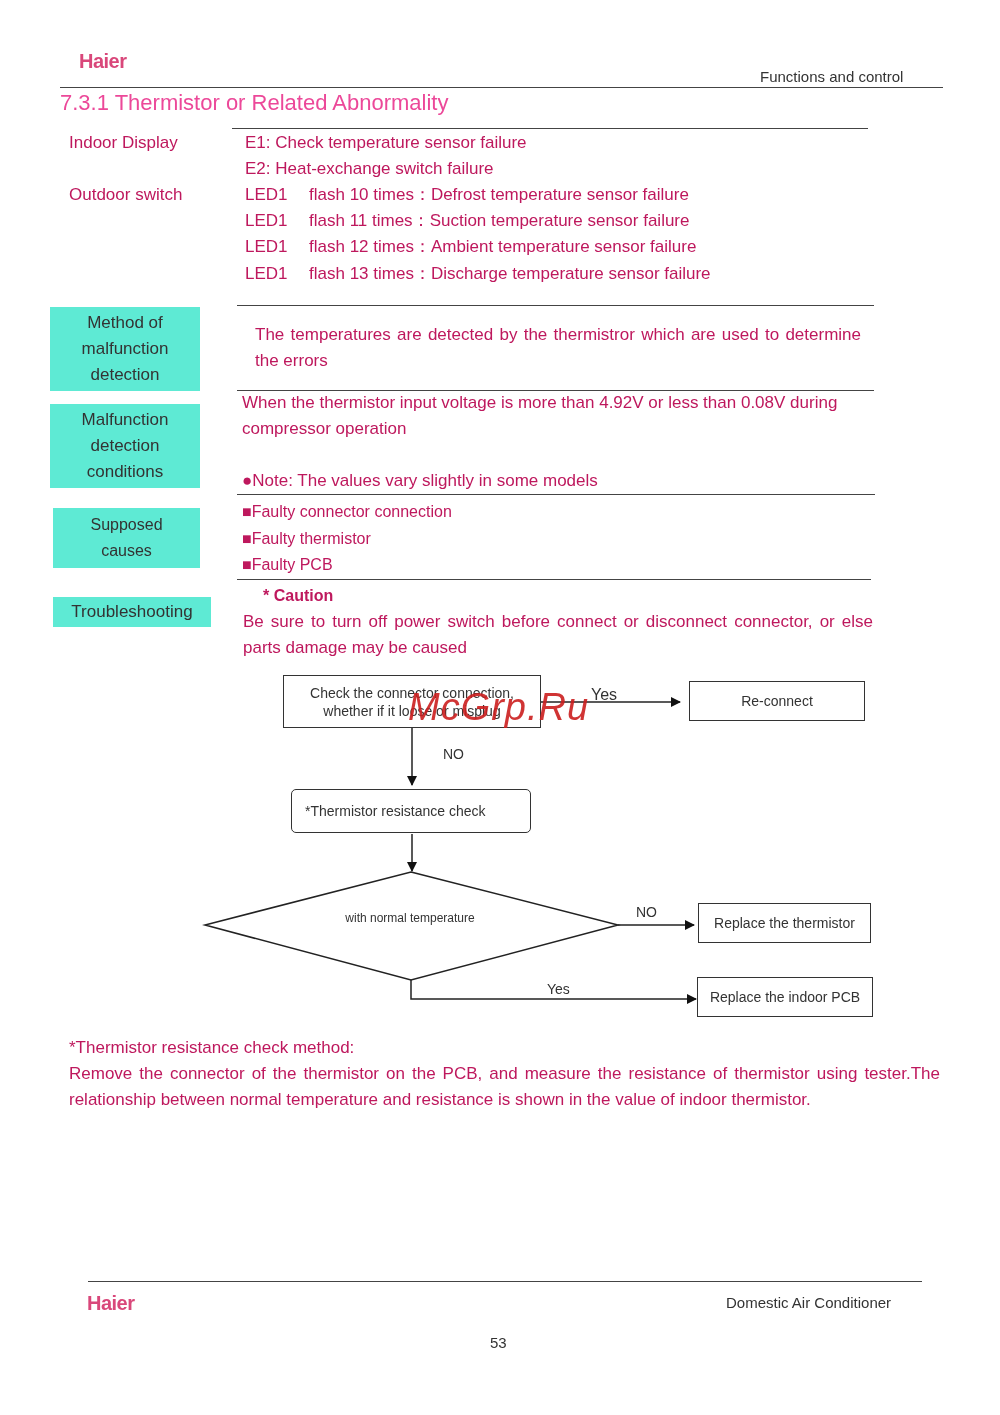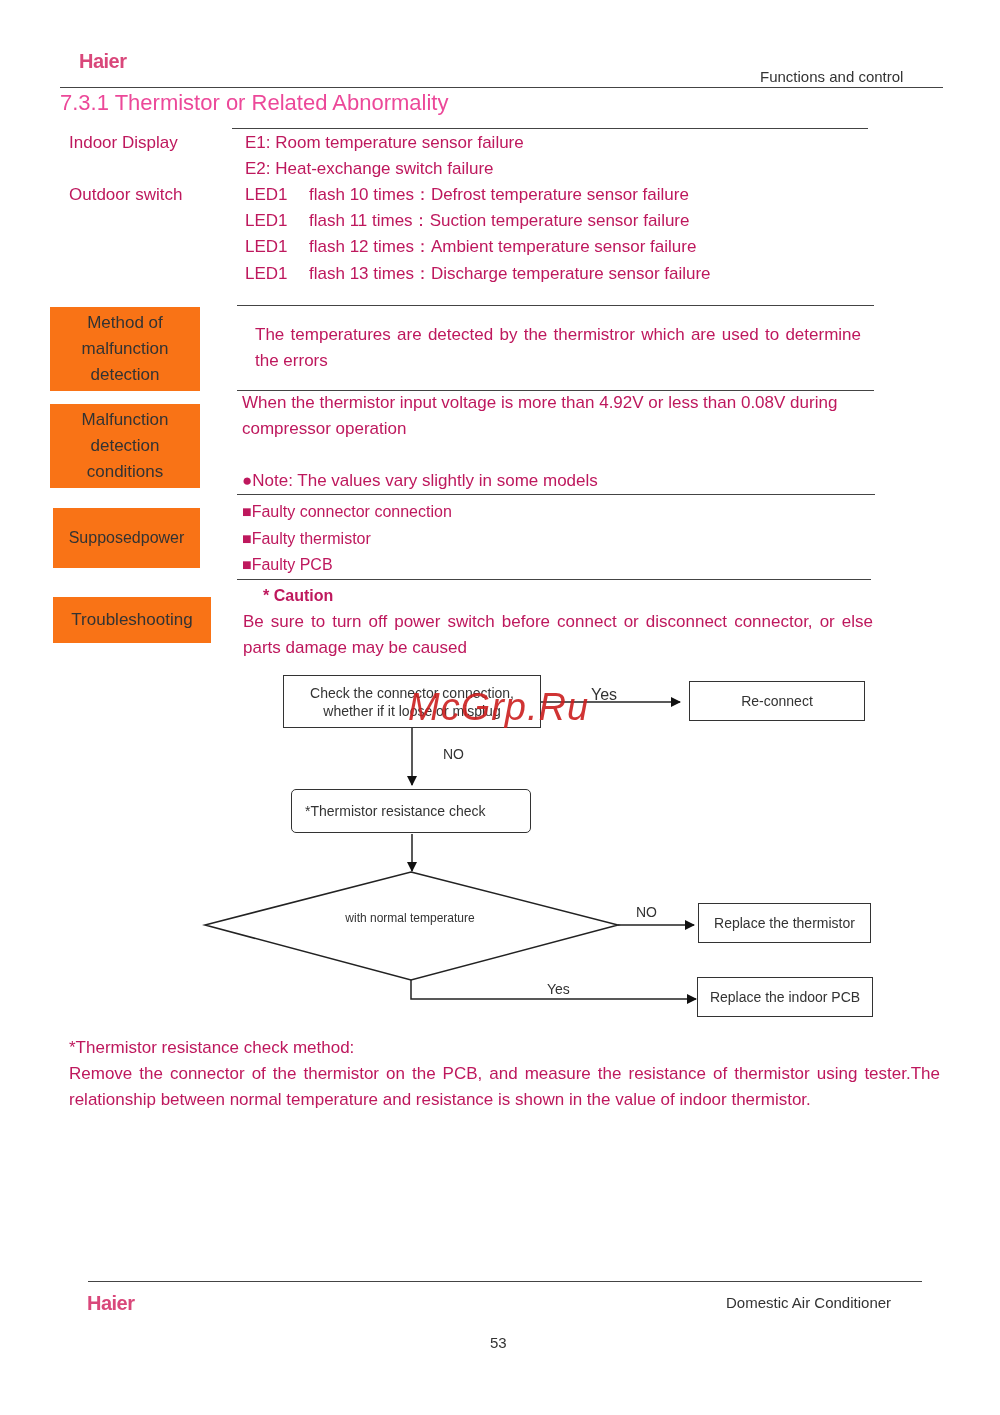--- a/index.html
+++ b/index.html
@@ -4,21 +4,21 @@
 <style>
   html, body { margin: 0; padding: 0; background: #ffffff; }
   body { width: 1000px; height: 1415px; position: relative; overflow: hidden;
          font-family: "Liberation Sans", sans-serif; color: #2a2a2a; }
   .abs { position: absolute; }
   .logo { color: #d9477a; font-weight: bold; font-size: 20px; letter-spacing: -0.5px; }
   .hdr-right { font-size: 15px; color: #333; }
   .rule { position: absolute; height: 0; border-top: 1.5px solid #444; }
   .title { font-size: 22px; color: #ec4899; }
   .body-text { font-size: 17px; color: #be185d; line-height: 26px; }
-  .label-box { position: absolute; background: #f97316; text-align: center;
+  .label-box { position: absolute; background: #5eead4; text-align: center;
                font-size: 17px; color: #333; display: flex; align-items: center;
                justify-content: center; line-height: 26px; }
   .just { text-align: justify; text-align-last: left; }
   .fc-box { position: absolute; border: 1.5px solid #333; background: #fff;
             display: flex; align-items: center; justify-content: center;
             text-align: center; font-size: 14px; color: #333; line-height: 18px; }
   .fc-label { position: absolute; font-size: 14px; color: #333; }
   .watermark { position: absolute; color: #cc1f1f; font-style: italic;
                font-size: 38px; font-family: "Liberation Sans", sans-serif;
                opacity: 0.9; letter-spacing: 1px; }
@@ -29,21 +29,21 @@
 
 <div class="abs logo" style="left:79px; top:50px;">Haier</div>
 <div class="abs hdr-right" style="left:760px; top:68px;">Functions and control</div>
 <div class="rule" style="left:60px; top:87px; width:883px;"></div>
 <div class="abs title" style="left:60px; top:90px;">7.3.1 Thermistor or Related Abnormality</div>
 
 <div class="rule" style="left:232px; top:128px; width:636px;"></div>
 <div class="abs body-text" style="left:69px; top:130px;">Indoor Display</div>
 <div class="abs body-text" style="left:69px; top:182px;">Outdoor switch</div>
 
-<div class="abs body-text" style="left:245px; top:130px;">E1: Room temperature sensor failure</div>
+<div class="abs body-text" style="left:245px; top:130px;">E1: Check temperature sensor failure</div>
 <div class="abs body-text" style="left:245px; top:156px;">E2: Heat-exchange switch failure</div>
 
 <div class="abs body-text led-row" style="left:245px; top:182px;">
   <span style="width:64px;">LED1</span><span>flash 10 times：</span><span>Defrost temperature sensor failure</span>
 </div>
 <div class="abs body-text led-row" style="left:245px; top:208px;">
   <span style="width:64px;">LED1</span><span>flash 11 times：</span><span>Suction temperature sensor failure</span>
 </div>
 <div class="abs body-text led-row" style="left:245px; top:234px;">
   <span style="width:64px;">LED1</span><span>flash 12 times：</span><span>Ambient temperature sensor failure</span>
@@ -63,30 +63,30 @@
 <div class="rule" style="left:237px; top:390px; width:637px;"></div>
 <div class="label-box" style="left:50px; top:404px; width:150px; height:84px; flex-direction:column;">
   <div>Malfunction</div>
   <div>detection</div>
   <div>conditions</div>
 </div>
 <div class="abs body-text" style="left:242px; top:390px; width:620px;">When the thermistor input voltage is more than 4.92V or less than 0.08V during compressor operation</div>
 <div class="abs body-text" style="left:242px; top:468px;">●Note: The values vary slightly in some models</div>
 
 <div class="rule" style="left:237px; top:494px; width:638px;"></div>
-<div class="label-box" style="left:53px; top:508px; width:147px; height:60px; flex-direction:row; font-size:16px;">
+<div class="label-box" style="left:53px; top:508px; width:147px; height:60px; flex-direction:column; font-size:16px;">
   <div>Supposed</div>
-  <div>power</div>
+  <div>causes</div>
 </div>
 <div class="abs body-text" style="left:242px; top:499px; font-size:16px;">■Faulty connector connection</div>
 <div class="abs body-text" style="left:242px; top:526px; font-size:16px;">■Faulty thermistor</div>
 <div class="abs body-text" style="left:242px; top:552px; font-size:16px;">■Faulty PCB</div>
 
 <div class="rule" style="left:237px; top:579px; width:634px;"></div>
-<div class="label-box" style="left:53px; top:597px; width:158px; height:46px;">Troubleshooting</div>
+<div class="label-box" style="left:53px; top:597px; width:158px; height:30px;">Troubleshooting</div>
 <div class="abs body-text" style="left:243px; top:583px; font-weight:bold; font-size:16px;margin-left:20px;">* Caution</div>
 <div class="abs body-text just" style="left:243px; top:609px; width:630px;">Be sure to turn off power switch before connect or disconnect connector, or else parts damage may be caused</div>
 
 <svg class="abs" style="left:0; top:0;" width="1000" height="1415">
   <defs>
     <marker id="arr" markerWidth="10" markerHeight="10" refX="9" refY="5" orient="auto" markerUnits="userSpaceOnUse">
       <path d="M0,0 L10,5 L0,10 z" fill="#111"></path>
     </marker>
   </defs>
 

